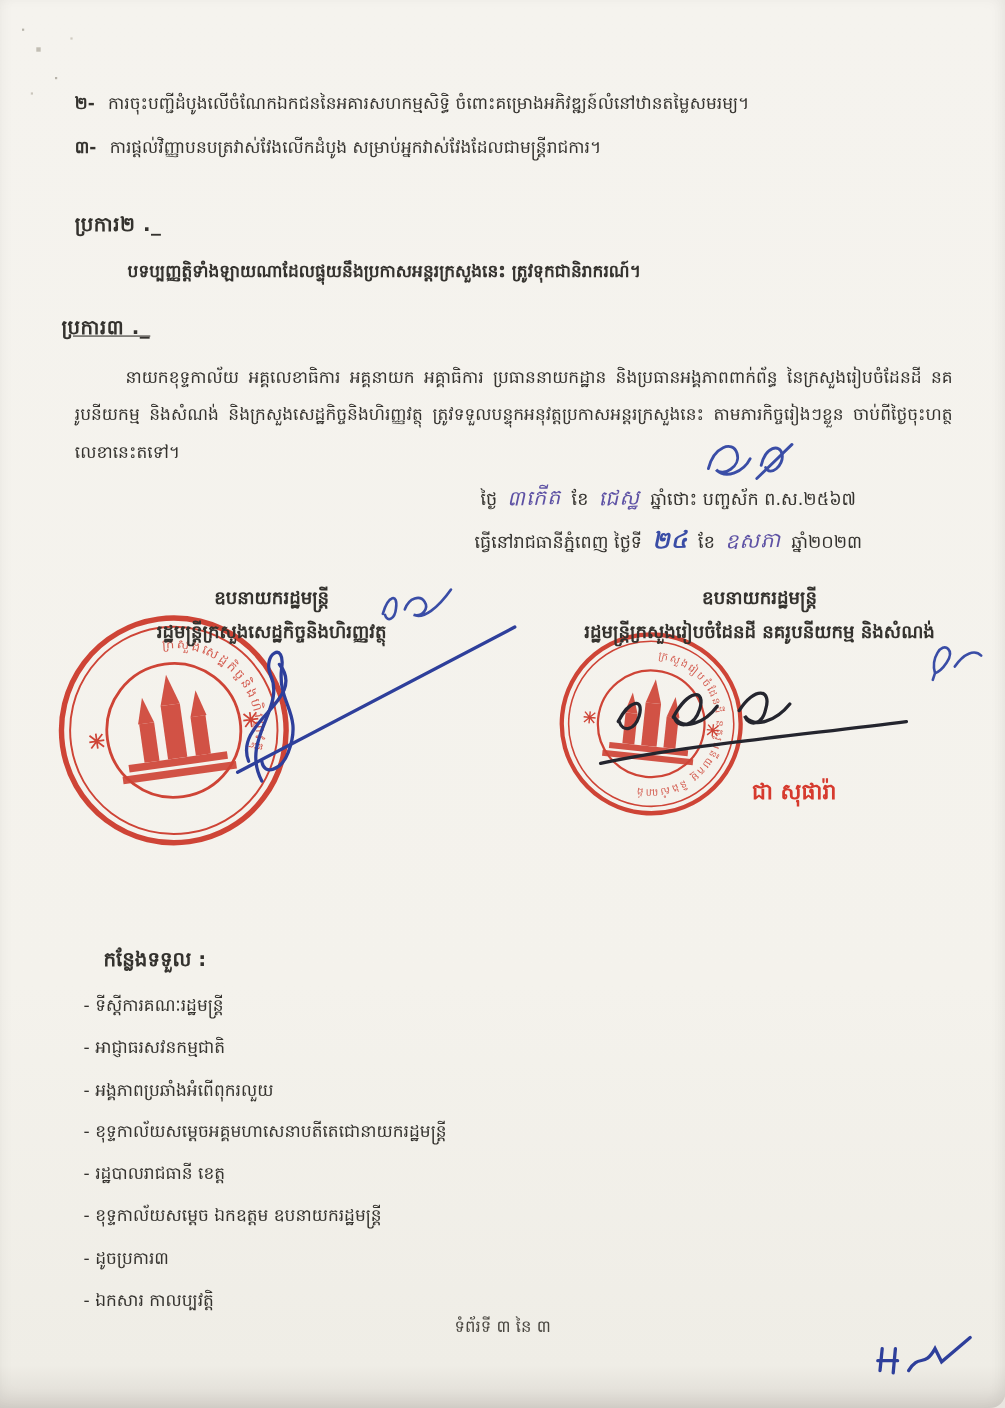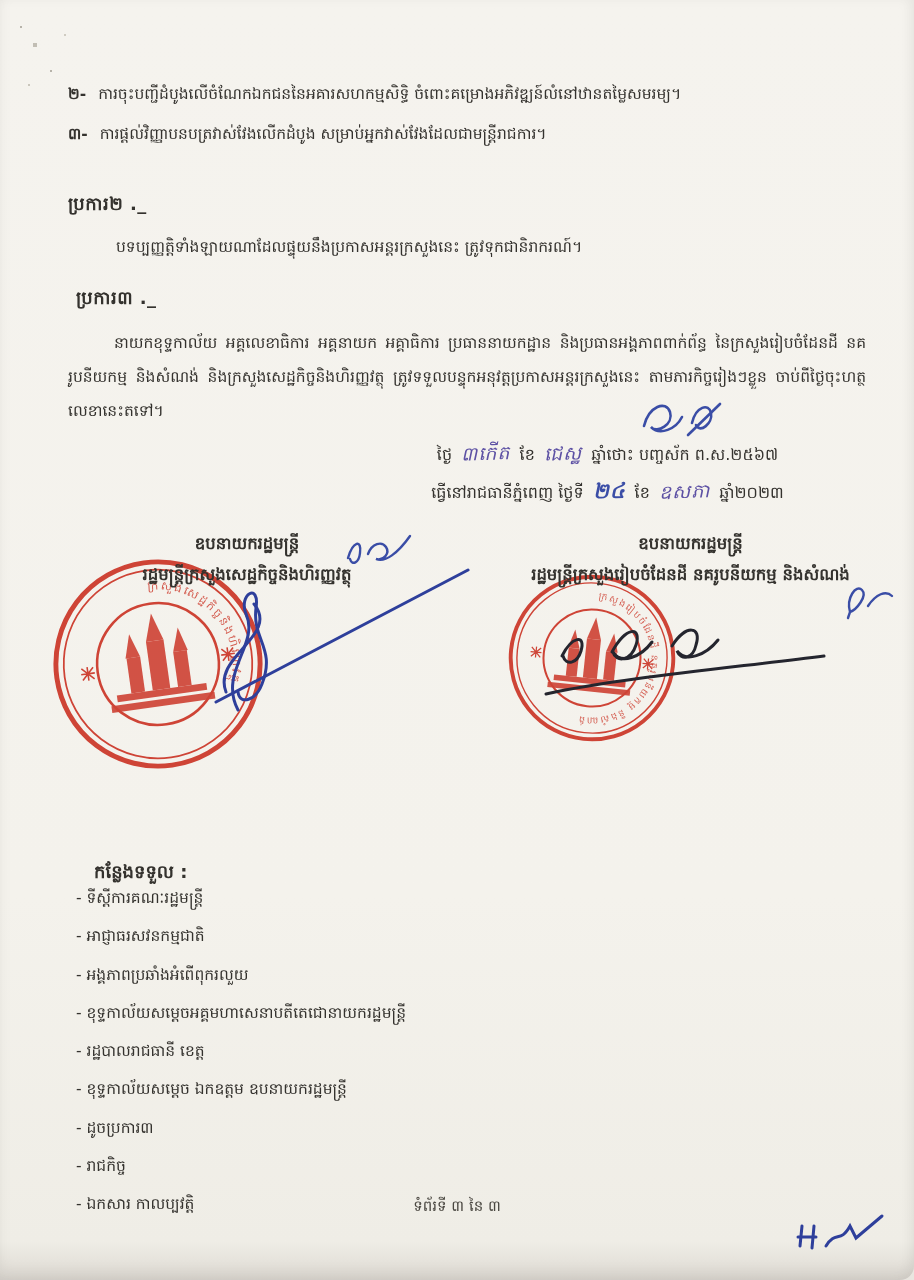--- a/index.html
+++ b/index.html
@@ -11,40 +11,40 @@
     border-bottom-right-radius:14px;
   }
   .print{color:#34322e;}
   .speckles{position:absolute;left:20px;top:26px;width:2px;height:2px;background:#b7b3aa;
     box-shadow:14px 18px 0 1px #c2beb4, 30px 44px 0 0 #b7b3aa, 8px 58px 0 0 #cac6bc, 44px 8px 0 0 #cfcbc1;}
   .intro-list{position:absolute;left:68px;top:82px;width:800px;}
   .intro-item{display:flex;gap:12px;font-size:15.5px;line-height:1.65;margin-bottom:14px;}
   .intro-item .num{flex:0 0 auto;font-weight:700;}
   .article-heading{position:absolute;font-size:18px;font-weight:700;letter-spacing:.5px;text-align:center;}
   .a2-head{left:68px;top:192px;}
-  .a2-body{position:absolute;left:116px;top:234px;width:756px;font-size:15.5px;line-height:1.7;}
-  .a3-head{left:76px;top:286px;}
+  .a2-body{position:absolute;left:116px;top:234px;width:756px;font-size:15.5px;line-height:1.7;font-weight:bold;}
+  .a3-head{left:56px;top:286px;text-decoration:underline;}
   .a3-body{position:absolute;left:68px;top:326px;width:798px;font-size:15.5px;line-height:2.2;text-indent:46px;text-align:justify;}
   .date-block{position:absolute;left:320px;top:438px;width:575px;text-align:center;font-size:16px;line-height:1.6;}
   .date-line2{margin-top:7px;}
   .hw{color:#5d51a4;font-style:italic;font-size:19px;letter-spacing:1px;padding:0 4px;display:inline-block;transform:rotate(-2deg);}
   .hw-blue{color:#3a4da6;font-weight:700;font-size:21px;}
   .sig-col{position:absolute;text-align:center;font-weight:700;font-size:16.5px;line-height:1.9;z-index:2;}
   .sig-left{left:58px;top:528px;width:378px;}
   .sig-right{left:478px;top:528px;width:425px;}
   .seal{position:absolute;mix-blend-mode:multiply;opacity:.93;z-index:1;}
   .seal-left{left:50px;top:556px;width:216px;height:216px;transform:rotate(-8deg);}
   .seal-right{left:506px;top:572px;width:172px;height:172px;transform:rotate(6deg);}
   .ring-text{font-size:12px;letter-spacing:2px;fill:#d5392b;opacity:.85;font-family:"DejaVu Sans",sans-serif;}
   .overlay{position:absolute;z-index:3;}
   .name{position:absolute;z-index:4;font-weight:700;text-align:center;}
   .name-left{left:72px;top:722px;width:372px;font-size:20px;color:#32325e;}
   .name-right{left:552px;top:706px;width:340px;font-size:20px;color:#d63a2e;}
   .dist{position:absolute;left:76px;top:860px;width:700px;}
-  .dist-heading{font-weight:700;font-size:18px;margin-left:18px;}
+  .dist-heading{font-weight:700;font-size:18px;margin-left:18px;margin-bottom:16px;}
   .dist-item{font-size:15.5px;margin-bottom:15px;line-height:1.5;}
   .page-footer{position:absolute;left:0;right:0;top:1196px;text-align:center;font-size:15px;color:#4a4741;}
   svg{display:block;}
 </style>
 </head>
 <body>
 
 <div class="page">
   <div class="speckles"></div>
 
@@ -167,31 +167,31 @@
 
   <svg class="overlay" style="left:540px;top:598px;" width="290" height="110" viewBox="0 0 290 110">
     <g fill="none" stroke="#24252e" stroke-width="3" stroke-linecap="round">
       <path d="M22 58 C32 38 46 36 41 53 C37 66 26 68 23 58"></path>
       <path d="M72 54 C86 28 102 28 96 47 C91 63 76 65 73 54 C81 67 101 59 112 44"></path>
       <path d="M132 48 C146 26 162 28 156 47 C153 61 141 63 137 53 C146 65 166 57 178 42"></path>
       <path d="M6 96 C80 80 190 70 284 58"></path>
     </g>
   </svg>
 
+  <div class="name name-right">ជា សុផារ៉ា</div>
 
   <div class="dist">
     <div class="dist-heading">កន្លែងទទួល :</div>
     <div class="dist-item">- ទីស្តីការគណៈរដ្ឋមន្ត្រី</div>
     <div class="dist-item">- អាជ្ញាធរសវនកម្មជាតិ</div>
     <div class="dist-item">- អង្គភាពប្រឆាំងអំពើពុករលួយ</div>
     <div class="dist-item">- ខុទ្ទកាល័យសម្តេចអគ្គមហាសេនាបតីតេជោនាយករដ្ឋមន្ត្រី</div>
     <div class="dist-item">- រដ្ឋបាលរាជធានី ខេត្ត</div>
     <div class="dist-item">- ខុទ្ទកាល័យសម្តេច ឯកឧត្តម ឧបនាយករដ្ឋមន្ត្រី</div>
     <div class="dist-item">- ដូចប្រការ៣</div>
-    <div class="dist-item">- រាជកិច្ច</div>
     <div class="dist-item">- ឯកសារ កាលប្បវត្តិ</div>
   </div>
 
   <div class="page-footer">ទំព័រទី ៣ នៃ ៣</div>
 
   <svg class="overlay" style="left:786px;top:1206px;" width="104" height="58" viewBox="0 0 104 58">
     <g fill="none" stroke="#2e3f9b" stroke-width="3" stroke-linecap="round">
       <path d="M14 40 L16 20 M12 31 L30 31 M28 20 L26 42"></path>
       <path d="M40 40 C50 24 54 38 64 20 L70 32 L96 10"></path>
     </g>

